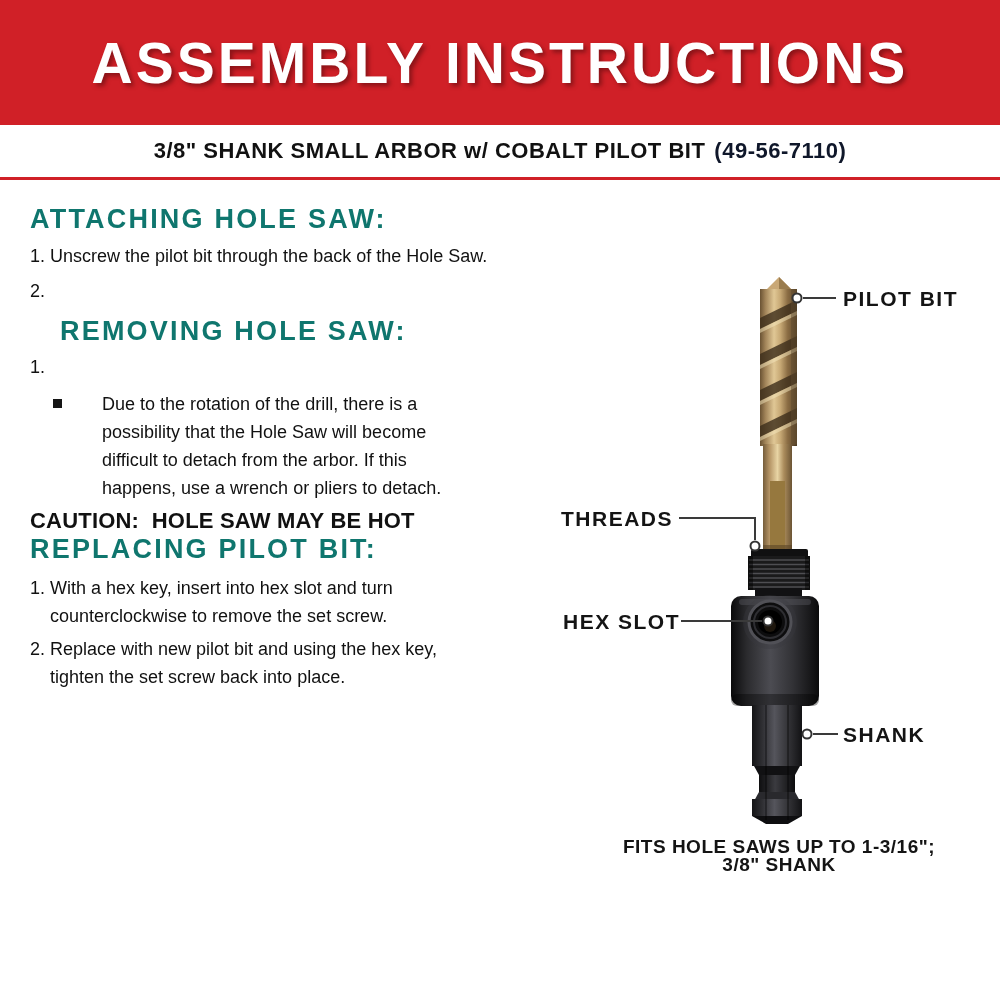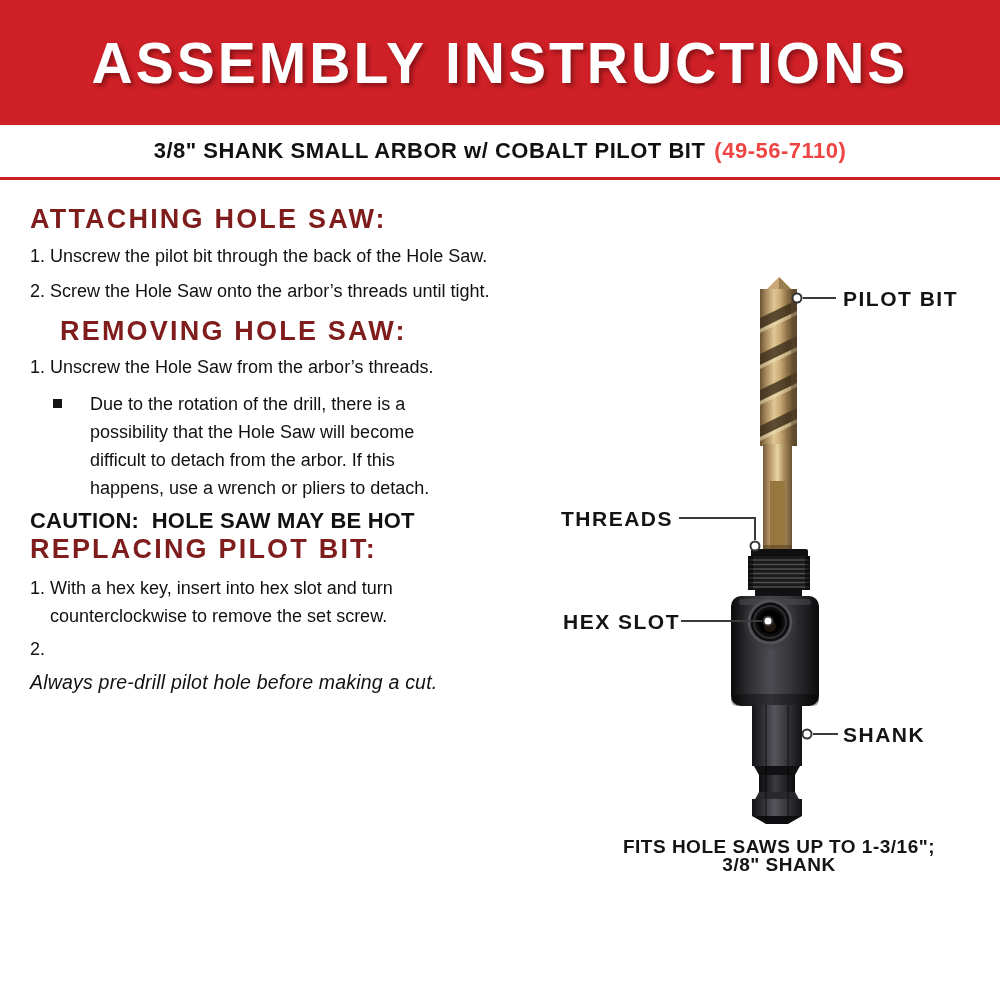--- a/index.html
+++ b/index.html
@@ -17,40 +17,40 @@
     color:#ffffff;font-weight:bold;font-size:57px;letter-spacing:3px;
     text-shadow:3px 3px 4px rgba(70,8,10,.5);white-space:nowrap;
   }
   
   .subtitle{
     position:absolute;left:0;top:125px;width:1000px;height:52px;
     display:flex;align-items:center;justify-content:center;
     font-weight:bold;font-size:22px;letter-spacing:.5px;white-space:nowrap;
   }
   .subtitle .product{color:#111;}
-  .subtitle .part-number{color:#ef4444;margin-left:9px;}
+  .subtitle .part-number{color:#0f172a;margin-left:9px;}
   .divider{
     position:absolute;left:0;top:177px;width:1000px;height:3px;background:#d02027;
   }
   
   .col{
     position:absolute;left:0;top:180px;width:560px;padding:24px 0 0 30px;
   }
   .h-section{
-    font-weight:bold;font-size:27px;letter-spacing:2.2px;color:#7f1d1d;
+    font-weight:bold;font-size:27px;letter-spacing:2.2px;color:#0f766e;
     line-height:31px;margin:0;white-space:nowrap;
   }
   .h-removing{margin-top:13px;margin-left:30px;}
   .h-replacing{}
   .step{display:flex;margin-top:10px;font-size:18px;line-height:23px;}
   .step.ml{line-height:28px;margin-top:9px;}
   .step.ml2{margin-top:5px;}
   .step-num{width:20px;flex:none;}
   .step-text{white-space:pre-line;}
-  .note{display:flex;margin-left:23px;margin-top:11px;}
+  .note{display:flex;margin-left:23px;margin-top:11px;gap:12px;}
   .square-bullet{width:9px;height:9px;background:#151515;flex:none;margin-top:9px;}
   .note-text{margin-left:28px;font-size:18px;line-height:28px;white-space:pre-line;}
   .caution{font-weight:bold;font-size:22px;margin-top:6px;white-space:pre;letter-spacing:.2px;}
   .footnote{font-style:italic;font-size:19.5px;margin-top:8px;letter-spacing:.2px;}
   
   svg{position:absolute;left:0;top:0;pointer-events:none;}
   .callout-line{stroke:#3a3a3a;stroke-width:2;fill:none;}
   .callout-dot{fill:#ffffff;stroke:#333;stroke-width:2;}
   .diagram-label{
     font-family:"Liberation Sans", sans-serif;font-weight:bold;font-size:21px;
@@ -76,49 +76,48 @@
 
 <div class="col">
 
   <h2 class="h-section">ATTACHING HOLE SAW:</h2>
   <div class="step">
     <span class="step-num">1.</span>
     <span class="step-text">Unscrew the pilot bit through the back of the Hole Saw.</span>
   </div>
   <div class="step" style="margin-top:12px;">
     <span class="step-num">2.</span>
-    <span class="step-text">Screw the Hole Saw onto the arbor’s threads until tight.</span>
   </div>
 
   <h2 class="h-section h-removing">REMOVING HOLE SAW:</h2>
   <div class="step" style="margin-top:9px;">
     <span class="step-num">1.</span>
-    <span class="step-text">Unscrew the Hole Saw from the arbor’s threads.</span>
   </div>
   <div class="note">
     <span class="square-bullet"></span>
     <span class="note-text">Due to the rotation of the drill, there is a
 possibility that the Hole Saw will become
 difficult to detach from the arbor. If this
 happens, use a wrench or pliers to detach.</span>
   </div>
 
   <div class="caution">CAUTION:  HOLE SAW MAY BE HOT</div>
 
   <h2 class="h-section h-replacing">REPLACING PILOT BIT:</h2>
   <div class="step ml">
     <span class="step-num">1.</span>
     <span class="step-text">With a hex key, insert into hex slot and turn
 counterclockwise to remove the set screw.</span>
   </div>
   <div class="step ml ml2">
     <span class="step-num">2.</span>
-  </div>
-
-  <div class="footnote">Always pre-drill pilot hole before making a cut.</div>
+    <span class="step-text">Replace with new pilot bit and using the hex key,
+tighten the set screw back into place.</span>
+  </div>
+
 </div>
 
 <svg width="1000" height="1000" viewBox="0 0 1000 1000">
   <defs>
     <linearGradient id="gFlute" x1="0" y1="0" x2="1" y2="0">
       <stop offset="0" stop-color="#6a5233"></stop>
         <stop offset=".15" stop-color="#a3855a"></stop>
       <stop offset=".38" stop-color="#e0c795"></stop>
         <stop offset=".55" stop-color="#c7a975"></stop>
       <stop offset=".75" stop-color="#8a6c43"></stop>

